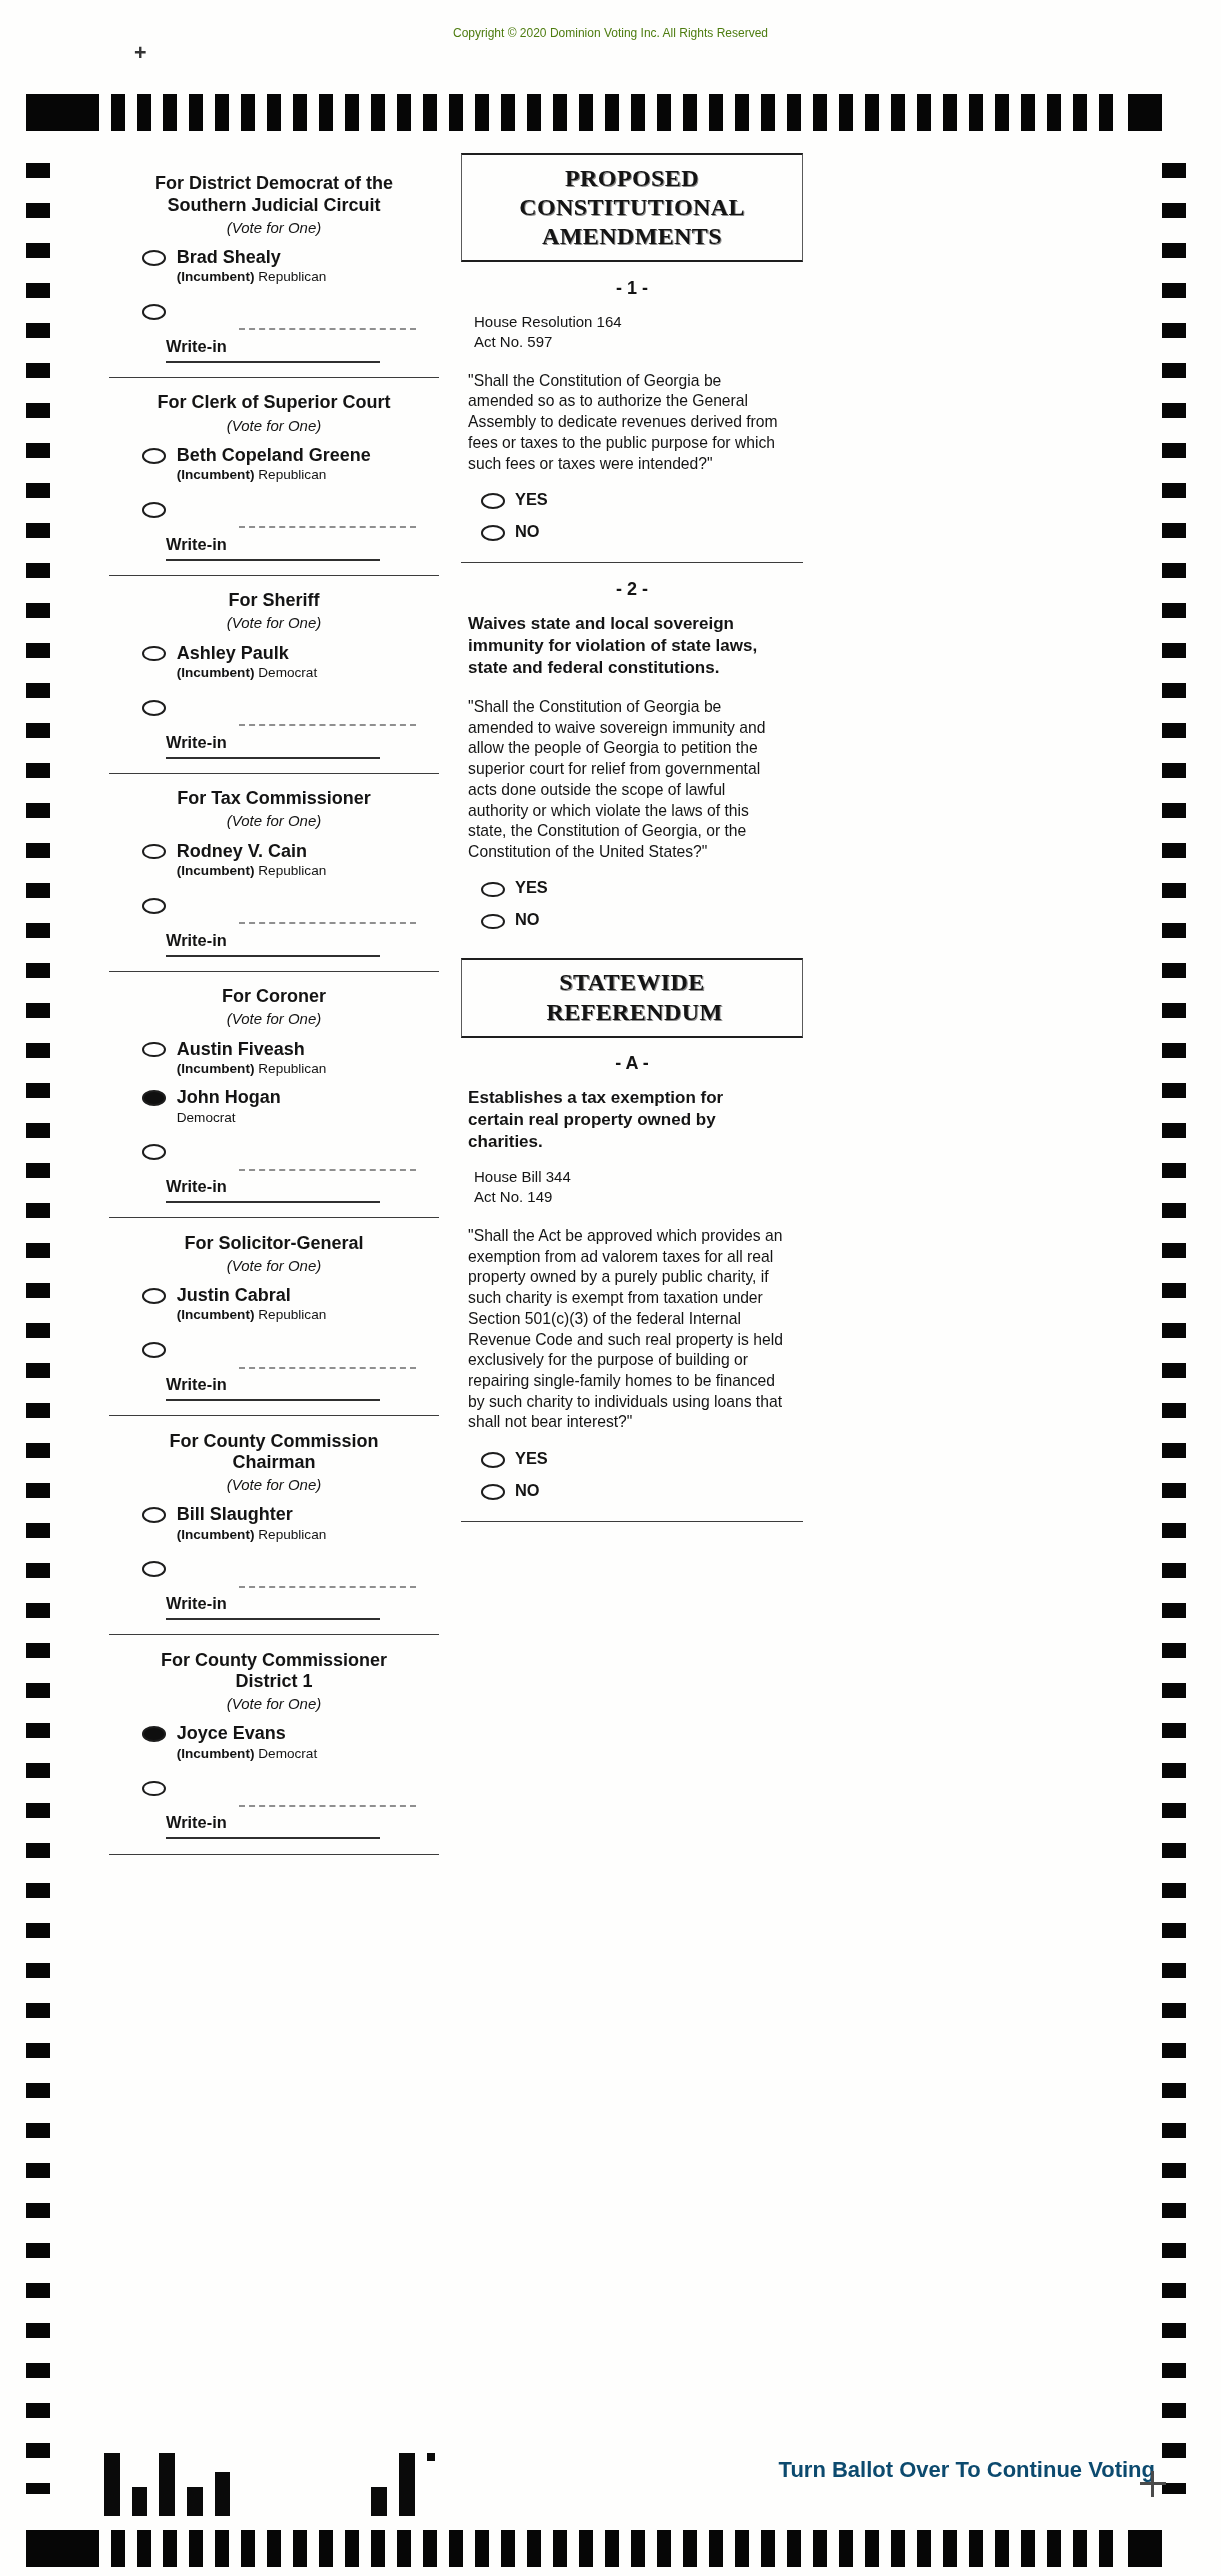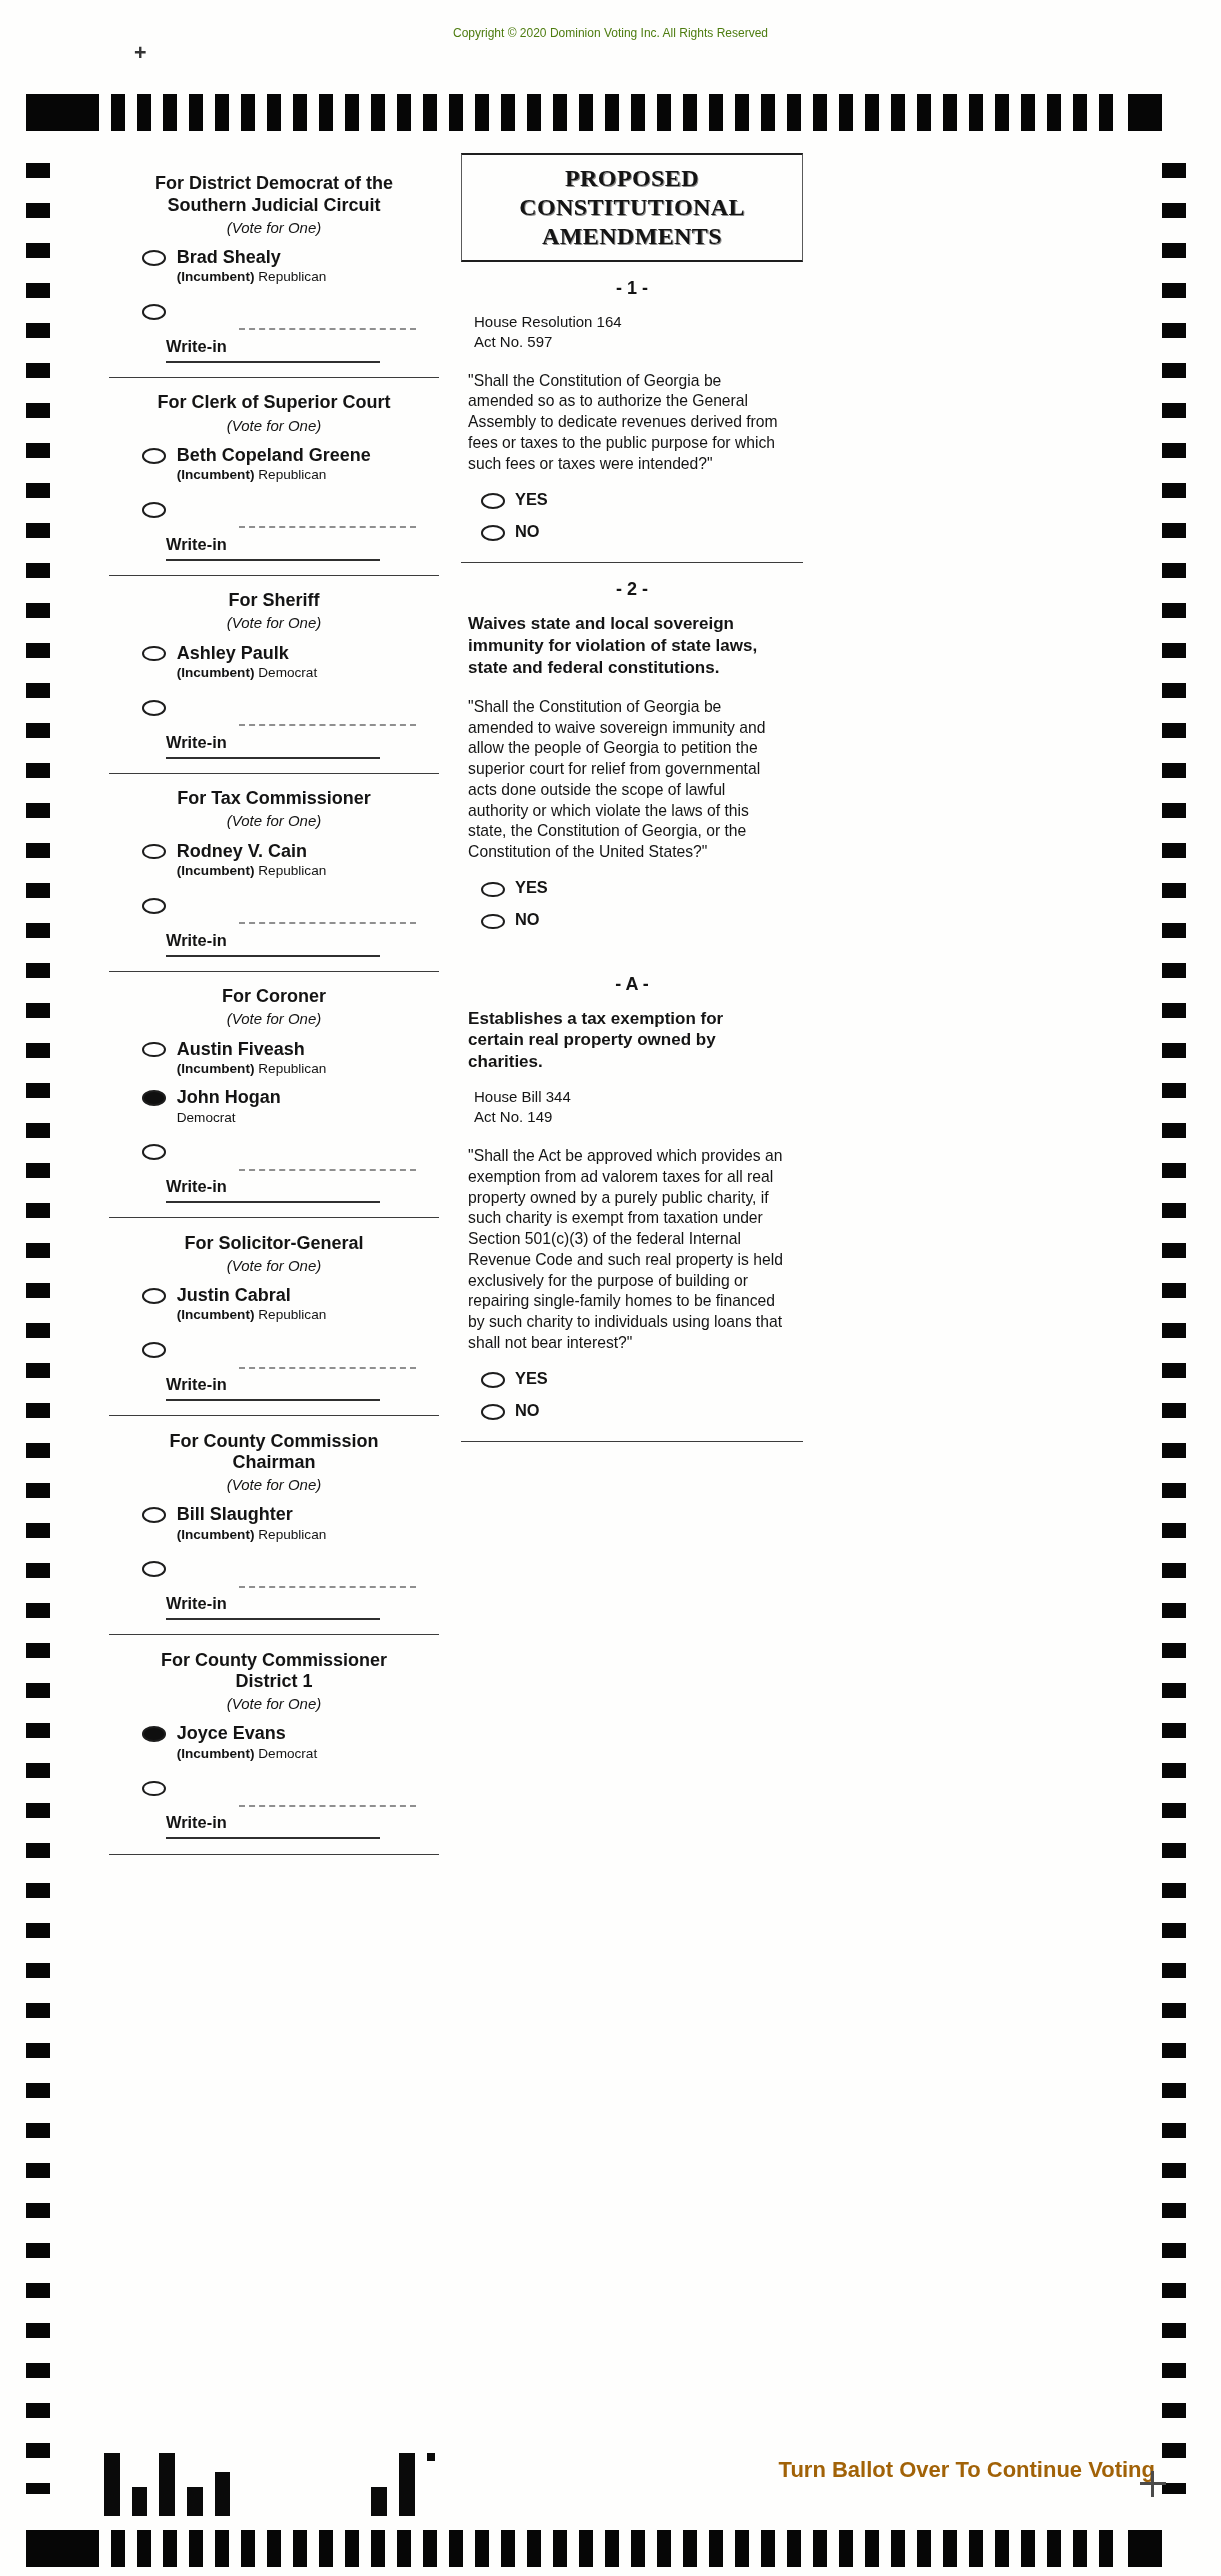--- a/index.html
+++ b/index.html
@@ -64,21 +64,21 @@
   .measure-question { font-size: 15.7px; line-height: 1.32; max-width: 320px; margin: 18.6px 0 15.7px 7.1px; }
   .option-row.measure-opt { margin: 13px 0 10px 20px; align-items: center; text-align: center; }
   .opt-label { font-weight: bold; font-size: 16.4px; margin-left: 10px; }
 
   
   .barcode { position: absolute; top: 2450px; left: 104px; height: 66px; display: flex; align-items: flex-end; }
   .bc { background: #0a0a0a; width: 15.7px; margin-right: 12px; }
   .bc.t { height: 63px; } .bc.m { height: 44px; } .bc.s { height: 29px; }
   .bc-gap { width: 129px; }
   .bc-dot { width: 8.6px; height: 8.6px; background: #0a0a0a; align-self: flex-start; margin-top: 2.9px; }
-  .turnover { position: absolute; top: 2457px; right: 66px; font-weight: bold; font-size: 22px; color: #a16207; }
+  .turnover { position: absolute; top: 2457px; right: 66px; font-weight: bold; font-size: 22px; color: #0c4a6e; }
   .crosshair { position: absolute; left: 1140px; top: 2471px; width: 26px; height: 26px; }
   .crosshair::before { content: ""; position: absolute; left: 0; right: 0; top: 11.4px; height: 2.9px; background: #4a4a4a; }
   .crosshair::after  { content: ""; position: absolute; top: 0; bottom: 0; left: 11.4px; width: 2.9px; background: #4a4a4a; }
 </style>
 </head>
 <body>
 
 <div class="page">
 
   <div class="copyright">Copyright © 2020 Dominion Voting Inc. All Rights Reserved</div>
@@ -274,20 +274,23 @@
             <span class="bubble"></span>
             <span class="opt-label">YES</span>
           </div>
           <div class="option-row measure-opt">
             <span class="bubble"></span>
             <span class="opt-label">NO</span>
           </div>
         </div>
       </section>
       <section class="m-section">
+        <div class="section-header">
+          <div class="header-text">STATEWIDE REFERENDUM</div>
+        </div>
         <div class="measure">
           <div class="measure-number">- A -</div>
           <div class="measure-summary">Establishes a tax exemption for certain real property owned by charities.</div>
           <div class="measure-refs">
             <div class="measure-ref">House Bill 344</div>
             <div class="measure-ref">Act No. 149</div>
           </div>
           <div class="measure-question">"Shall the Act be approved which provides an exemption from ad valorem taxes for all real property owned by a purely public charity, if such charity is exempt from taxation under Section 501(c)(3) of the federal Internal Revenue Code and such real property is held exclusively for the purpose of building or repairing single-family homes to be financed by such charity to individuals using loans that shall not bear interest?"</div>
           <div class="option-row measure-opt">
             <span class="bubble"></span>

